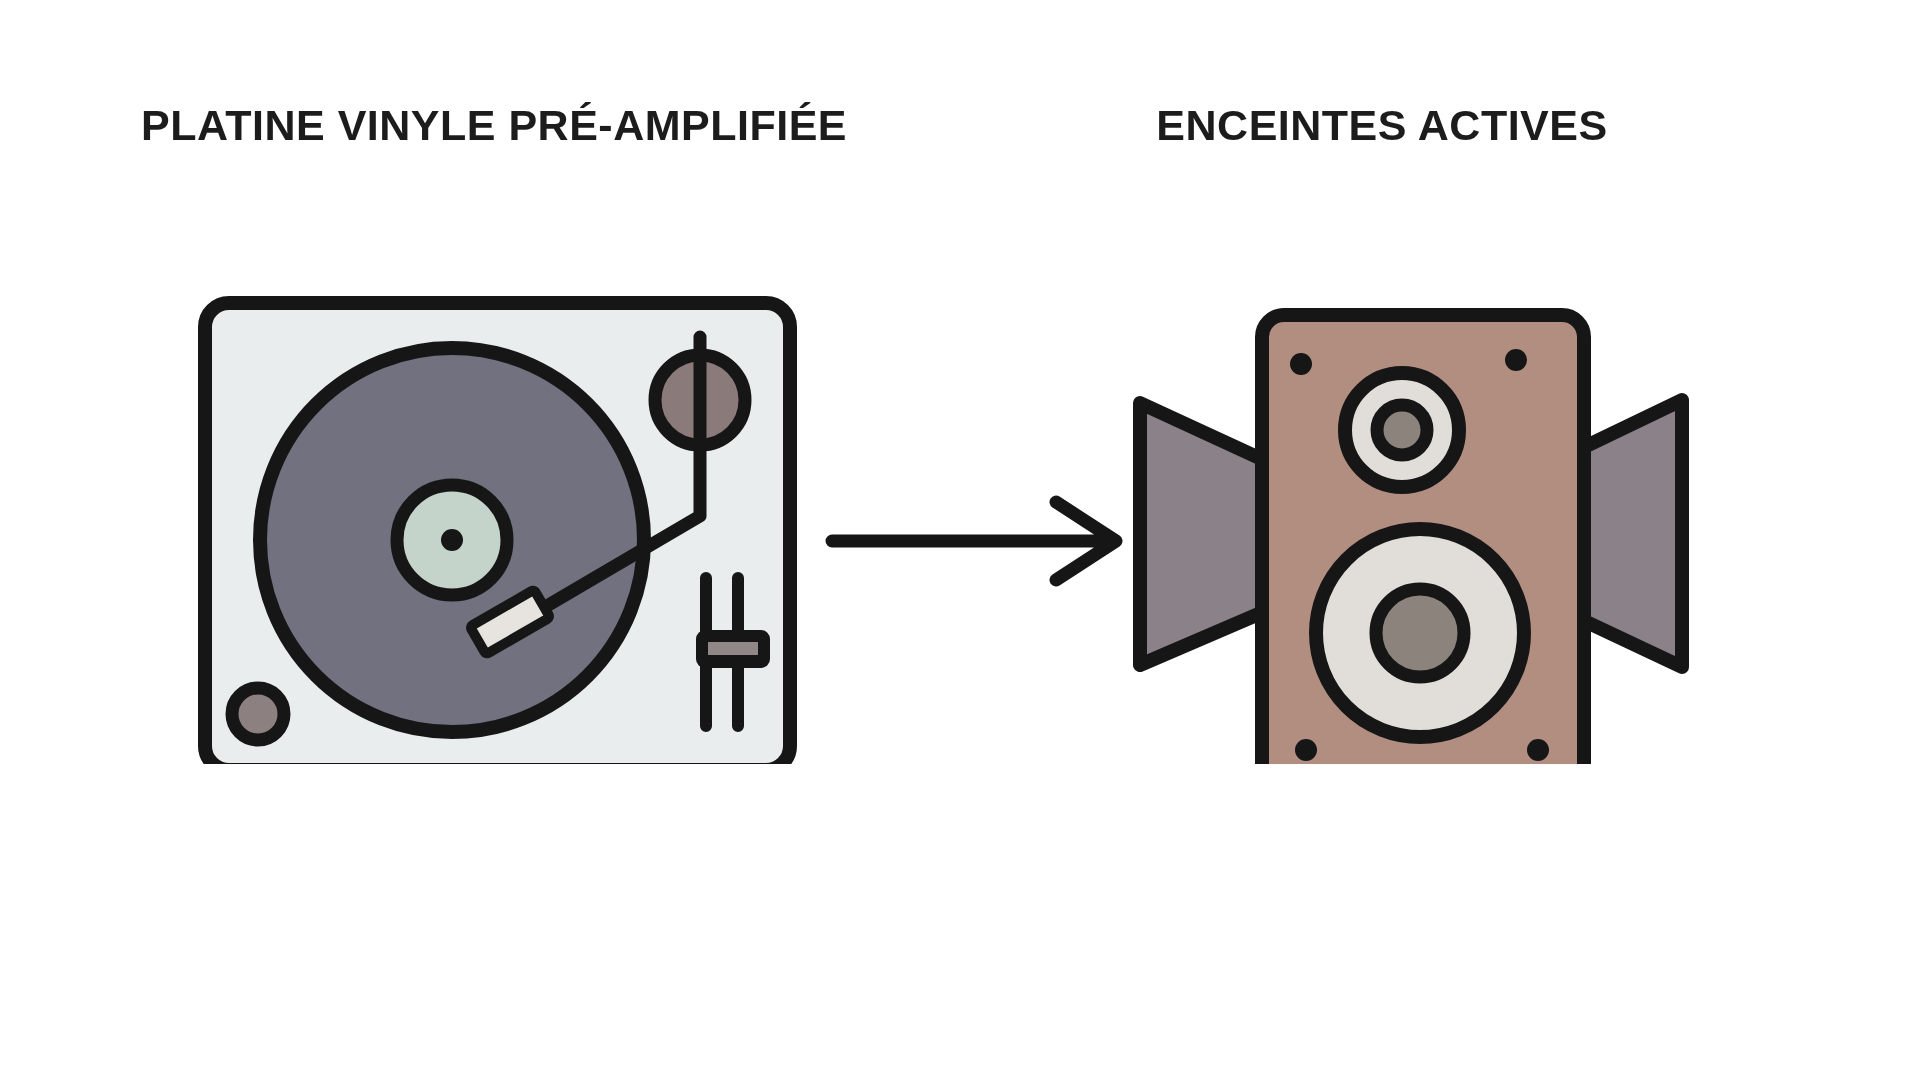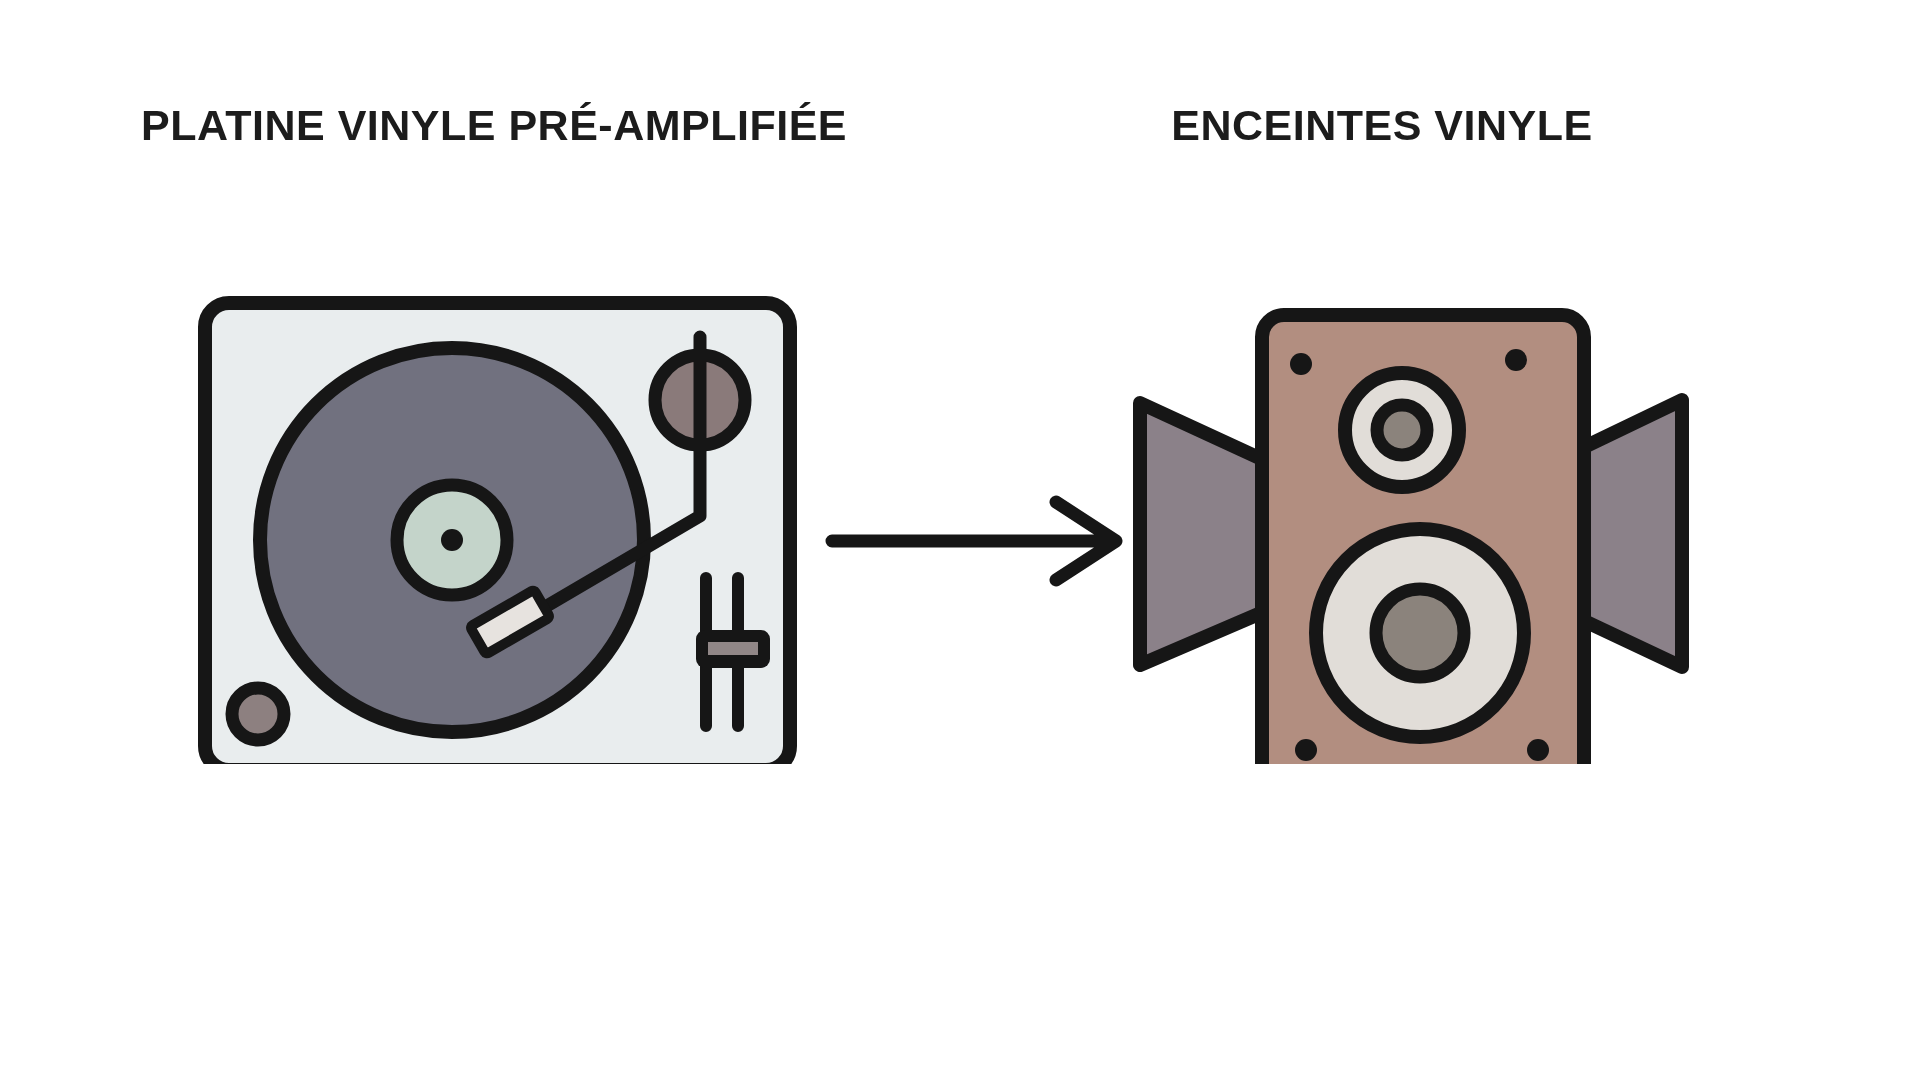--- a/index.html
+++ b/index.html
@@ -59,21 +59,21 @@
   .sp-ring   { fill: var(--driver-ring, #e1ddd8); stroke: var(--outline, #161616); stroke-width: 14; }
   .sp-center { fill: var(--driver-center, #8b837c); stroke: var(--outline, #161616); stroke-width: 13; }
 </style>
 </head>
 <body>
 
 <div class="canvas">
 
   <div class="title title-left">PLATINE VINYLE PRÉ-AMPLIFIÉE</div>
 
-  <div class="title title-right">ENCEINTES VINYLE</div>
+  <div class="title title-right">ENCEINTES ACTIVES</div>
 
   <svg class="art" viewBox="0 0 1920 1080" width="1920" height="1080">
 
     <g>
 
       <rect class="tt-foot" x="237" y="768" width="78" height="34" rx="4"></rect>
       <rect class="tt-foot" x="675" y="768" width="78" height="34" rx="4"></rect>
 
       <rect class="tt-body" x="205" y="303" width="585" height="467" rx="24"></rect>
 

